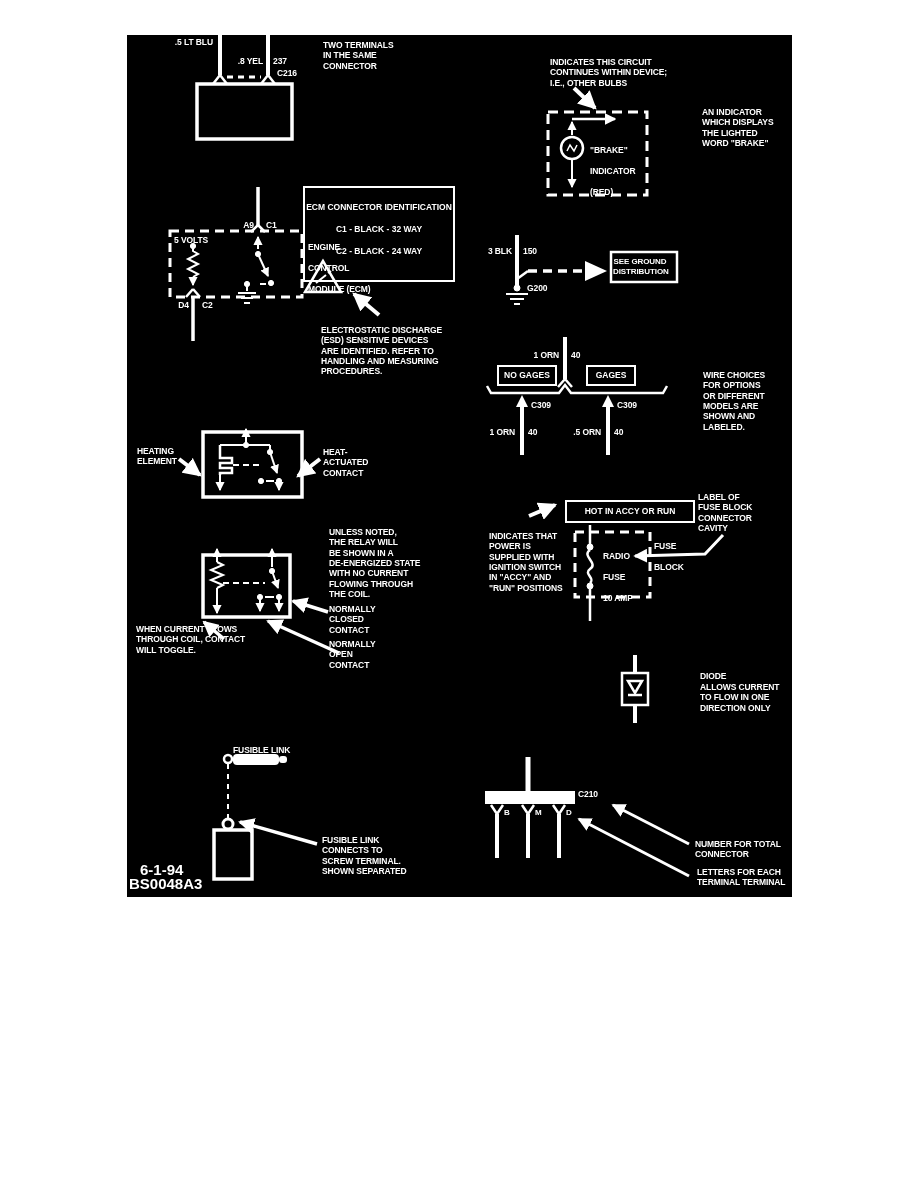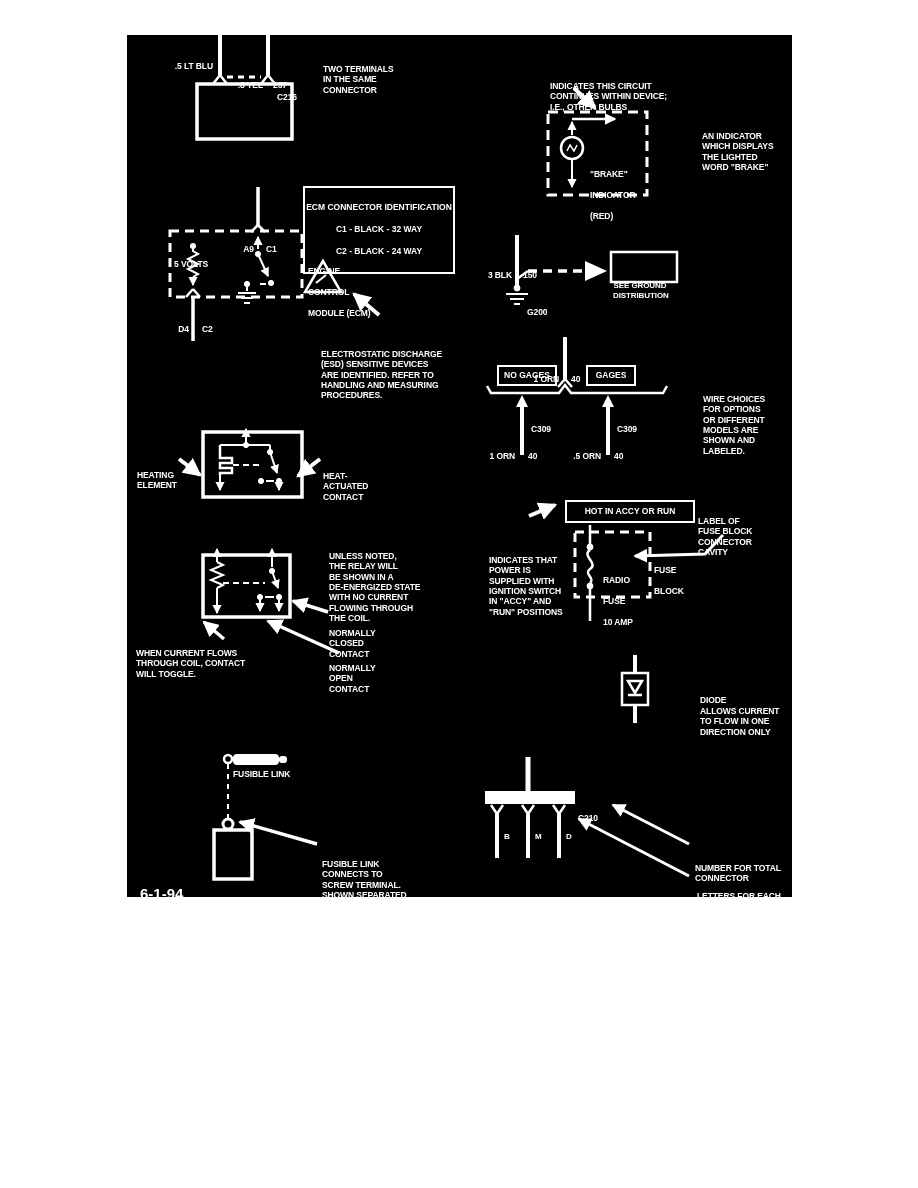--- a/index.html
+++ b/index.html
@@ -1,21 +1,21 @@
 <!DOCTYPE html>
 <html><head>
 <meta charset="utf-8">
 <style>
   html,body{margin:0;padding:0;}
   .page{position:relative;width:918px;height:1188px;background:#ffffff;overflow:hidden;
         font-family:"Liberation Sans",sans-serif;}
   .canvas{position:absolute;left:127px;top:35px;width:665px;height:862px;background:#000000;}
   .canvas svg{position:absolute;left:0;top:0;}
   .lbl{position:absolute;color:#fff;font:bold 8.5px/1.22 "Liberation Sans",sans-serif;
-       white-space:pre-line;letter-spacing:-0.1px;margin-top:24px;}
+       white-space:pre-line;letter-spacing:-0.1px;}
   .r{text-align:right;}
   .c{text-align:center;}
   .u{}
   .boxed{position:absolute;border:2px solid #fff;color:#fff;
          font:bold 8.5px/1.3 "Liberation Sans",sans-serif;white-space:pre-line;}
   .big{font-size:15px;letter-spacing:0;}
 </style>
 </head>
 <body>
 
@@ -187,21 +187,21 @@
 <div class="lbl" style="left:463px;top:100px">
   <span class="u">"BRAKE"</span><br>
   <span class="u">INDICATOR</span><br>
   <span>(RED)</span>
 </div>
 <div class="lbl" style="left:575px;top:72px">AN INDICATOR
 WHICH DISPLAYS
 THE LIGHTED
 WORD "BRAKE"</div>
 
-<div class="boxed" style="left:176px;top:151px;width:148px;padding:3px 0 4px">
+<div class="boxed" style="left:176px;top:151px;width:148px;padding:3px 0 12px">
   <div class="c u">ECM CONNECTOR IDENTIFICATION</div>
   <div class="c">C1 - BLACK - 32 WAY</div>
   <div class="c">C2 - BLACK - 24 WAY</div>
 </div>
 <div class="lbl" style="left:181px;top:197px">
   <span class="u">ENGINE</span><br>
   <span class="u">CONTROL</span><br>
   <span class="u">MODULE</span><span> (ECM)</span>
 </div>
 <div class="lbl" style="left:47px;top:200px">5 VOLTS</div>
@@ -287,21 +287,21 @@
 TO FLOW IN ONE
 DIRECTION ONLY</div>
 
 <div class="lbl u" style="left:451px;top:754px">C210</div>
 <div class="lbl" style="left:377px;top:773px;font-size:8px">B</div>
 <div class="lbl" style="left:408px;top:773px;font-size:8px">M</div>
 <div class="lbl" style="left:439px;top:773px;font-size:8px">D</div>
 <div class="lbl" style="left:568px;top:804px">NUMBER FOR TOTAL
 CONNECTOR</div>
 <div class="lbl" style="left:570px;top:832px">LETTERS FOR EACH
-CONNECTOR OPTIONS</div>
+TERMINAL TERMINAL</div>
 
 <div class="lbl u" style="left:106px;top:710px">FUSIBLE LINK</div>
 <div class="lbl" style="left:195px;top:800px">FUSIBLE LINK
 CONNECTS TO
 SCREW TERMINAL.
 SHOWN SEPARATED</div>
 
 <div class="lbl big" style="left:13px;top:826px">6-1-94</div>
 <div class="lbl big" style="left:2px;top:840px">BS0048A3</div>
 

